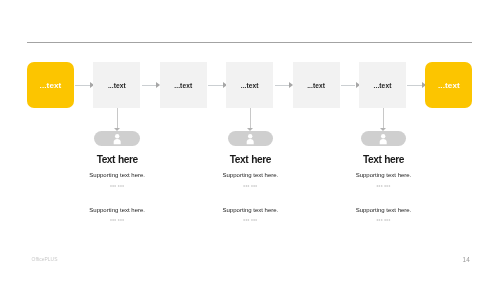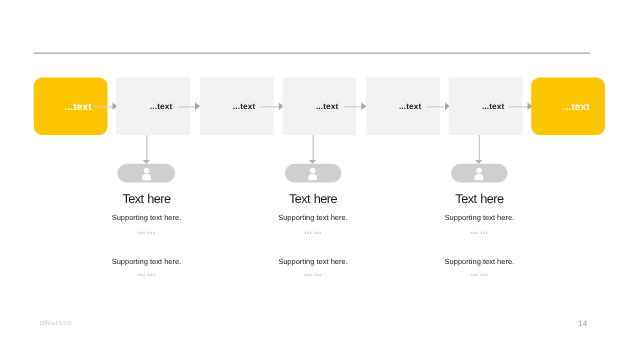--- a/index.html
+++ b/index.html
@@ -8,21 +8,21 @@
        font-family:"Liberation Sans",sans-serif;-webkit-font-smoothing:antialiased;
 }
   .slide{position:relative;width:500px;height:281px;background:#ffffff;overflow:hidden;}
 
   
   .top-rule{position:absolute;left:27px;top:42px;width:445px;height:1px;background:#a3a3a3;}
 
   
   .chain{position:absolute;left:27px;top:62px;width:445px;height:46px;}
   .node{position:absolute;top:0;width:47px;height:46px;
-        display:flex;align-items:center;justify-content:center;padding-left:12px;}
+        display:flex;align-items:center;justify-content:center;}
   .node.gray{background:#f2f2f2;}
   .node.accent{background:#fcc500;border-radius:7px;}
   .node .nlabel{font-size:6.6px;font-weight:bold;letter-spacing:.1px;color:#262626;
                 white-space:nowrap;}
   .node.accent .nlabel{color:#ffffff;font-size:8.1px;letter-spacing:.1px;}
   .n0{left:0px}.n1{left:66.4px}.n2{left:132.8px}.n3{left:199.2px}
   .n4{left:265.6px}.n5{left:332px}.n6{left:398.4px}
 
   .conn{position:absolute;top:22.5px;height:1px;width:14.6px;background:#cbcfd2;}
   .connhead{position:absolute;top:19.5px;width:0;height:0;
@@ -40,21 +40,21 @@
   .drop{position:absolute;left:79.5px;top:0;width:1px;height:21px;background:#c8c8c8;}
   .drophead{position:absolute;left:76.9px;top:19.5px;width:0;height:0;
      border-left:3.1px solid transparent;border-right:3.1px solid transparent;
      border-top:3.6px solid #b2b2b2;}
   .pill{position:absolute;left:57.2px;top:22.5px;height:15px;width:45.5px;
         border-radius:7.5px;background:#cfcfcf;}
   .person{position:absolute;left:75.6px;top:26.3px;width:8.6px;height:10.8px;}
   .person svg{display:block;}
 
   .heading{position:absolute;left:0;top:46.3px;width:160px;
-           font-size:10.2px;font-weight:normal;color:#1a1a1a;letter-spacing:-.45px;word-spacing:.6px;}
+           font-size:10.2px;font-weight:bold;color:#1a1a1a;letter-spacing:-.45px;word-spacing:.6px;}
   .support{position:absolute;left:0;width:160px;font-size:6px;color:#1c1c1c;}
   .sup1{top:64px}.sup2{top:99px}
   .tiny{position:absolute;left:0;width:160px;font-size:3.6px;color:#adadad;
         letter-spacing:.35px;}
   .tiny1{top:75.7px}.tiny2{top:110px}
 
   
   .brand{position:absolute;left:31.6px;top:256.6px;font-size:4.9px;color:#c8c8c8;letter-spacing:.04px;}
   .pageno{position:absolute;left:462.6px;top:255.9px;font-size:6.4px;color:#9a9a9a;}
 </style>

